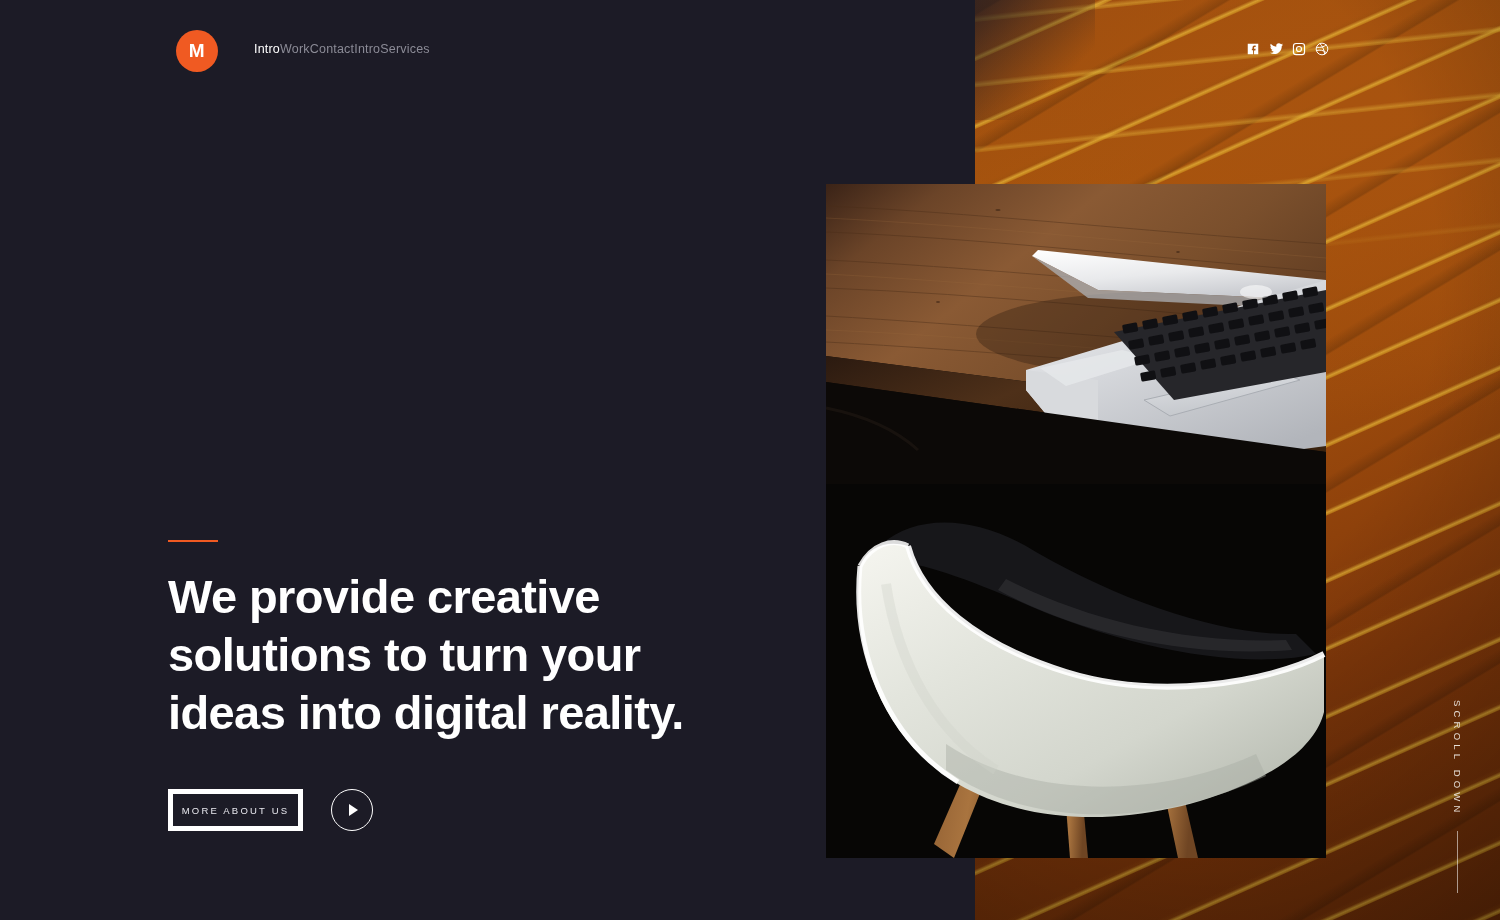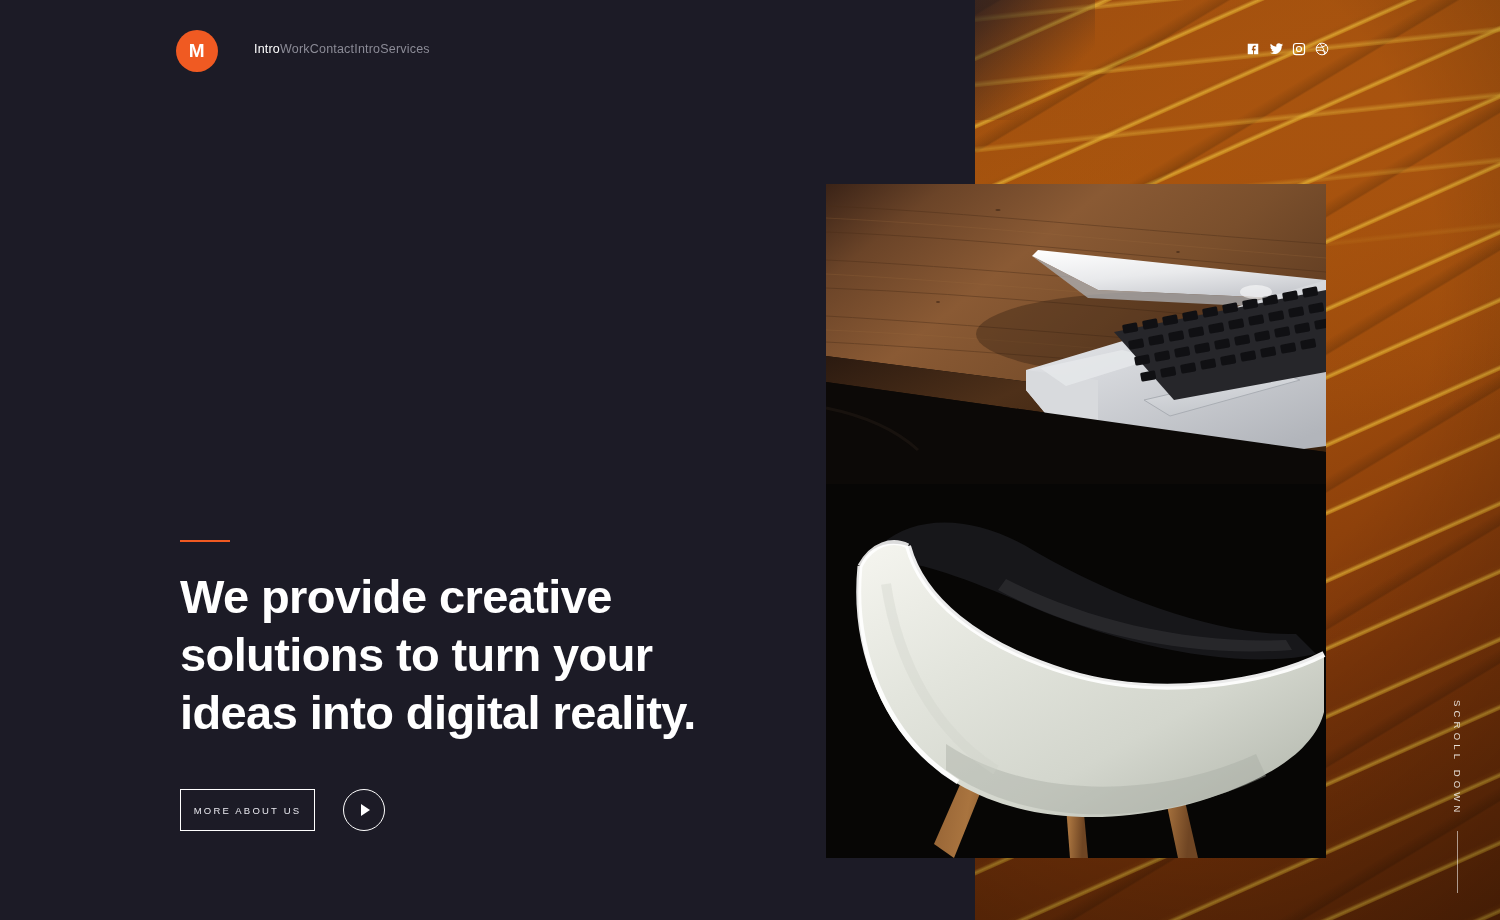--- a/index.html
+++ b/index.html
@@ -87,34 +87,34 @@
 
   
   .photo{
     position:absolute; left:826px; top:184px; width:500px; height:674px;
     overflow:hidden; z-index:30;
     background:#120c08;
   }
   .photo svg{ display:block; }
 
   
-  .hero{ position:absolute; left:180px; top:540px; z-index:35; width:600px; }
+  .hero{ position:absolute; left:168px; top:540px; z-index:35; width:600px; }
   .accent-line{ width:50px; height:2px; background:#f05a22; margin-bottom:26px; }
   .headline{
     color:#ffffff;
     font-size:47px;
     line-height:58px;
     font-weight:600;
     letter-spacing:-.6px;
     white-space:pre-line;
   }
   .cta-row{ display:flex; align-items:center; gap:28px; margin-top:47px; }
   .btn-about{
     width:135px; height:42px;
-    border:1px solid #ffffff;
+    border:5px solid #ffffff;
     background:transparent;
     color:#e8e8ee;
     font-size:9.5px;
     letter-spacing:2.2px;
     font-family:"Liberation Sans", sans-serif;
     cursor:pointer;
     display:flex; align-items:center; justify-content:center;
   }
   .btn-play{
     width:42px; height:42px; border-radius:50%;

